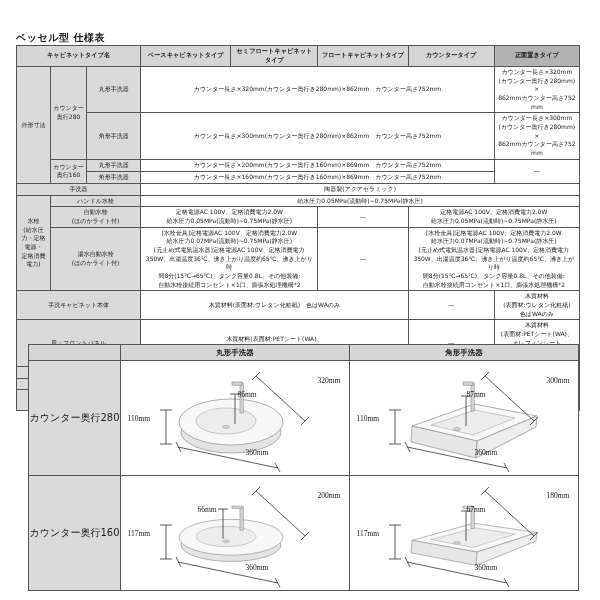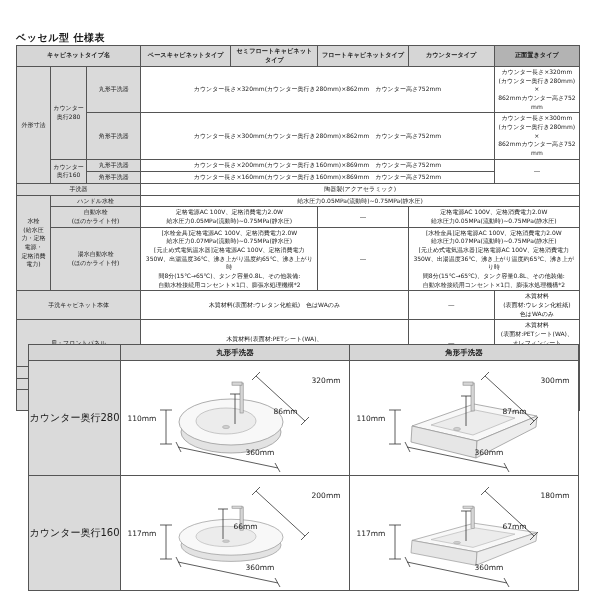--- a/index.html
+++ b/index.html
@@ -25,26 +25,26 @@
   .lbl{background:#dadada;}
   .val{white-space:pre-line;background:#fff;}
   .dash{background:#fff;}
 
   
   .diag{position:absolute;left:28px;top:344px;width:550px;font-size:6.5px;}
   .diag td{border:1px solid #555;text-align:center;vertical-align:middle;padding:0;}
   .diag .hd{height:15px;font-size:7.5px;}
   .diag .lbl{font-size:10px;}
   .figcell{height:114px;background:#fff;}
-  .fig{position:relative;width:215px;height:108px;margin:0 auto;}
+  .fig{position:relative;width:215px;height:108px;margin:0 auto;font-family:Liberation Serif, serif;}
   .fig svg{position:absolute;left:0;top:0;}
   .dimlabel{position:absolute;font-size:7.5px;color:#1a1a1a;white-space:nowrap;}
   .dl-depth{top:12px;right:2px;}
   .dl-height{left:0px;top:50px;}
-  .dl-inner{left:110px;top:43px;margin-left:36px;}
+  .dl-inner{left:110px;top:26px;}
   .dl-width{left:118px;top:84px;}
   .fig-narrow .sink{transform:translateY(13px) scaleY(0.78);}
 </style>
 </head>
 <body>
 
 <div class="page">
 
   <div class="title">ベッセル型 仕様表</div>
 

